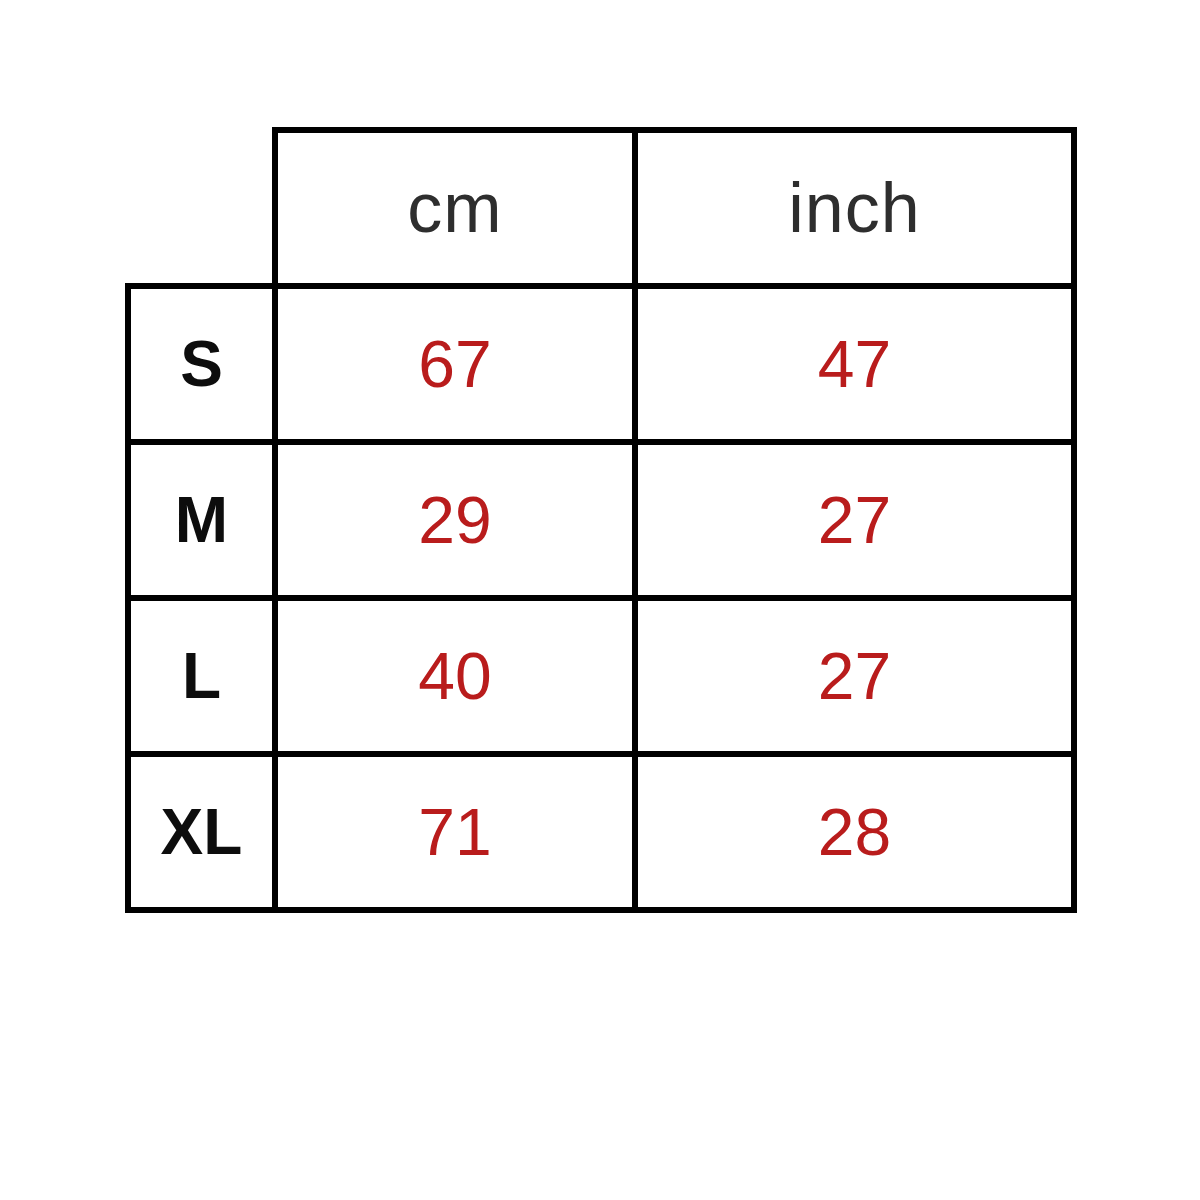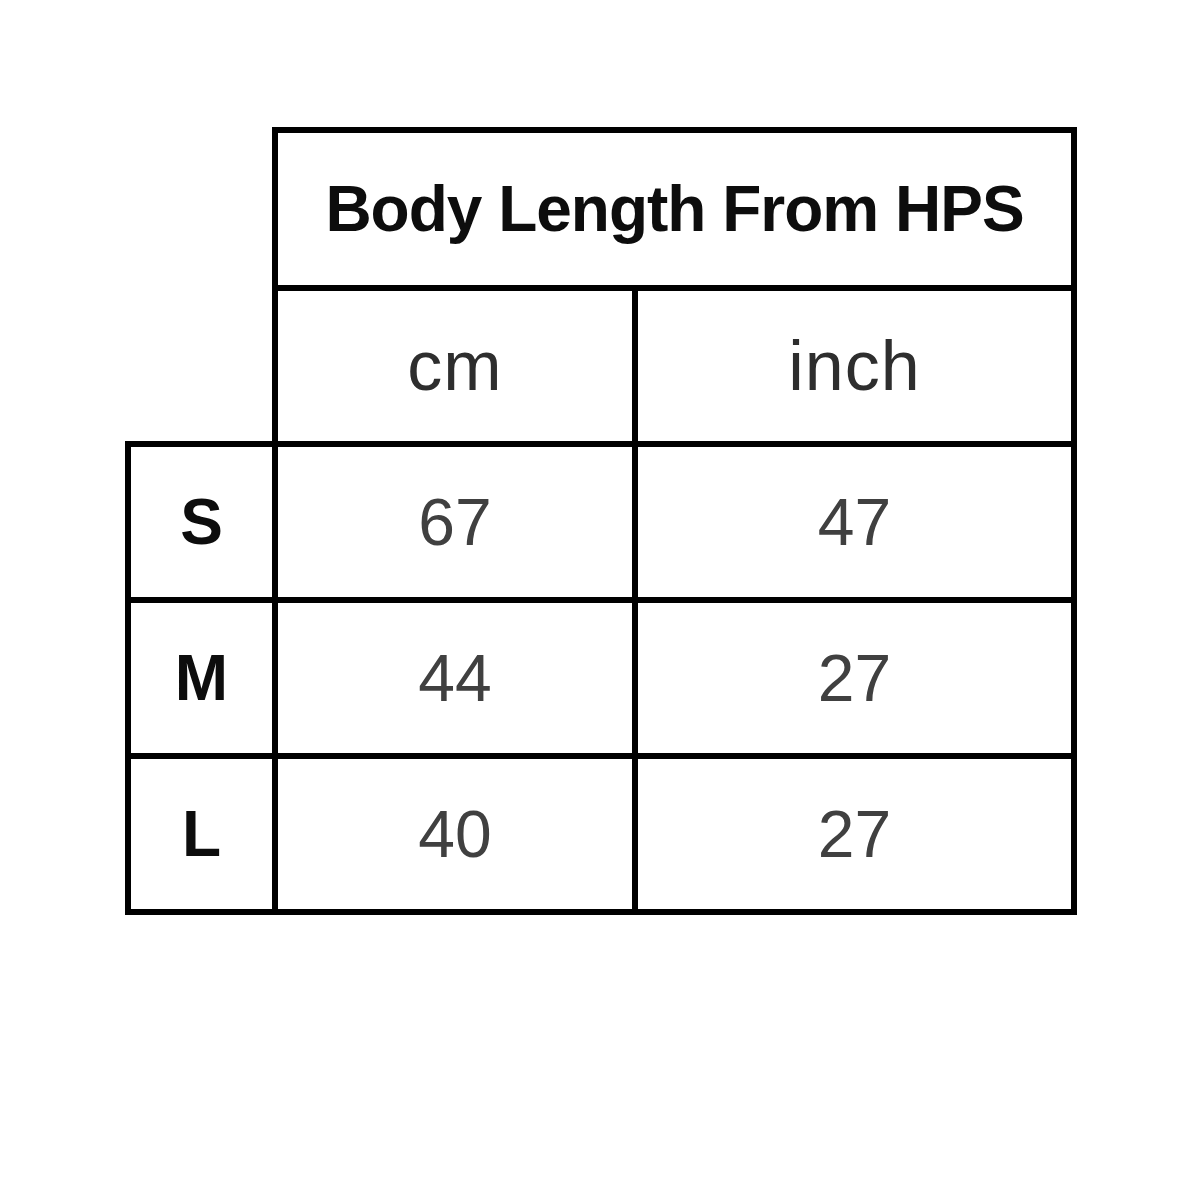--- a/index.html
+++ b/index.html
@@ -53,51 +53,52 @@
     letter-spacing: 1px;
   }
   th.size-cell {
     font-size: 64px;
     font-weight: 700;
     color: #0d0d0d;
   }
   td.value-cell {
     font-size: 66px;
     font-weight: 400;
-    color: #404040;
+    color: #b91c1c;
   }
 </style>
 </head>
 <body>
 
 <table class="size-chart">
   <colgroup>
     <col class="c-size">
     <col class="c-cm">
     <col class="c-inch">
   </colgroup>
   <tbody>
-      <tr class="r-title">
-    <td class="corner-empty"></td>
-    <th class="title-cell" colspan="2">Body Length From HPS</th>
-  </tr>
   <tr class="r-units">
     <td class="corner-empty"></td>
     <td class="unit-cell">cm</td>
     <td class="unit-cell">inch</td>
   </tr>
   <tr class="r-data">
     <th class="size-cell">S</th>
     <td class="value-cell">67</td>
     <td class="value-cell">47</td>
   </tr>
   <tr class="r-data">
     <th class="size-cell">M</th>
-    <td class="value-cell">44</td>
+    <td class="value-cell">29</td>
     <td class="value-cell">27</td>
   </tr>
   <tr class="r-data">
     <th class="size-cell">L</th>
     <td class="value-cell">40</td>
     <td class="value-cell">27</td>
   </tr>
+  <tr class="r-data">
+    <th class="size-cell">XL</th>
+    <td class="value-cell">71</td>
+    <td class="value-cell">28</td>
+  </tr>
 </tbody>
   </table>
 
 </body></html>

